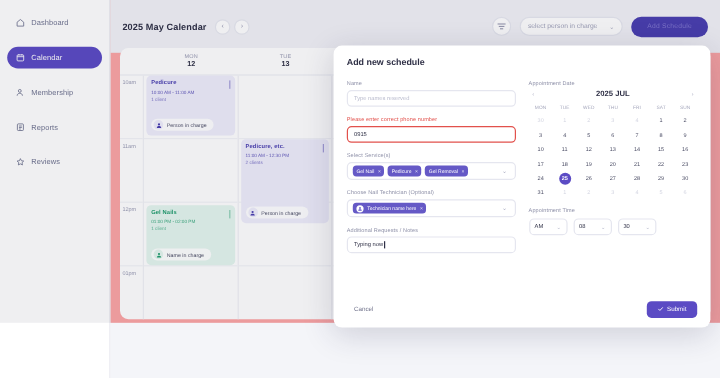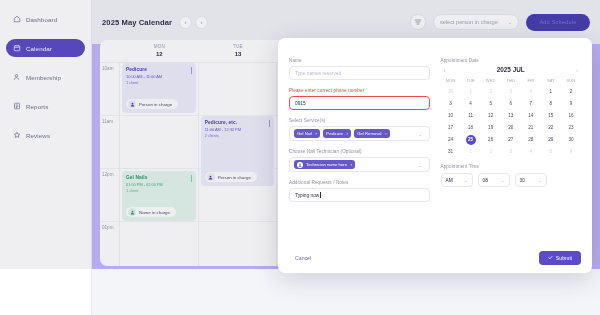--- a/index.html
+++ b/index.html
@@ -2,21 +2,21 @@
 <html><head>
 <meta charset="utf-8">
 <style>
   * { box-sizing: border-box; margin: 0; padding: 0; }
   html, body {
     width: 600px; height: 315px;
     font-family: "Liberation Sans", sans-serif;
     background: #f4f5f9;
     overflow: hidden;
   }
-  #app { position: relative; width: 600px; height: 269px; background: #c4b5fd; }
+  #app { position: relative; width: 600px; height: 269px; background: #fca5a5; }
 
   
   .sidebar {
     position: absolute; left: 0; top: 0; width: 92px; height: 315px;
     background: #ffffff; border-right: 1px solid #ebecf2;
     padding-top: 10px;
   }
   .nav-item {
     display: flex; align-items: center; gap: 5px;
     height: 18px; margin: 0 6px 11px 6px; padding: 0 7px;
@@ -407,20 +407,21 @@
                 <div class="sub">02:00 PM - 03:00 PM</div>
                 <div class="sub2">1 client</div>
               </div>
             </div>
           </div></div>
     </div>
   </div>
 
   <div class="overlay"></div>
   <div class="modal">
+    <div class="modal-title">Add new schedule</div>
 
     <div class="modal-body">
 
       <div class="mcol-l">
 
         <div class="fgroup">
           <div class="flabel">Name</div>
           <div class="finput ph">Type names reserved</div>
         </div>
 

